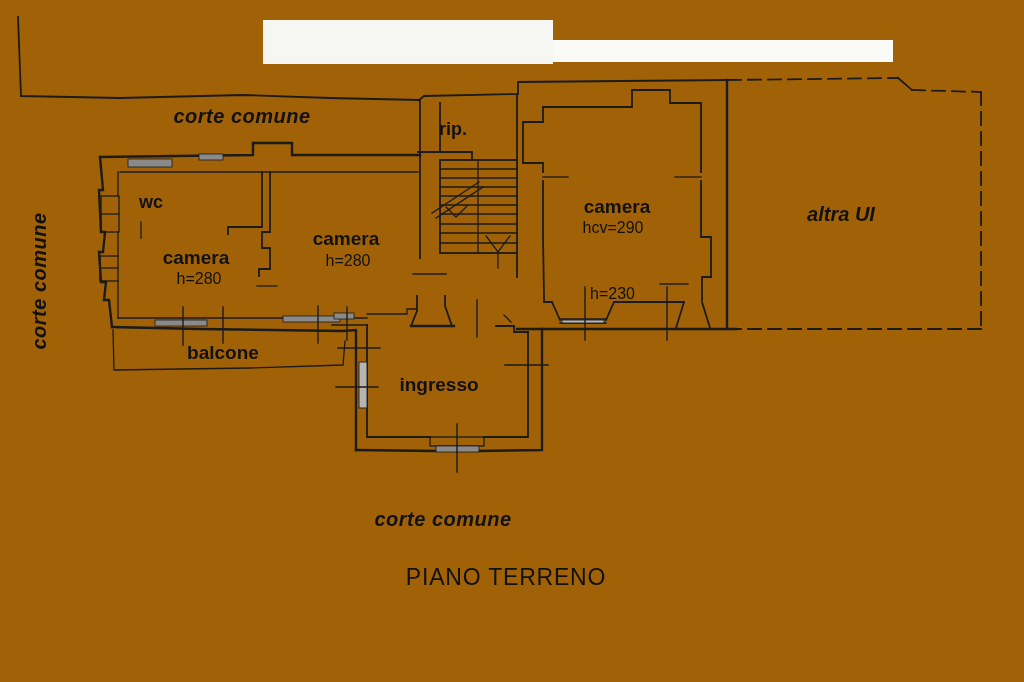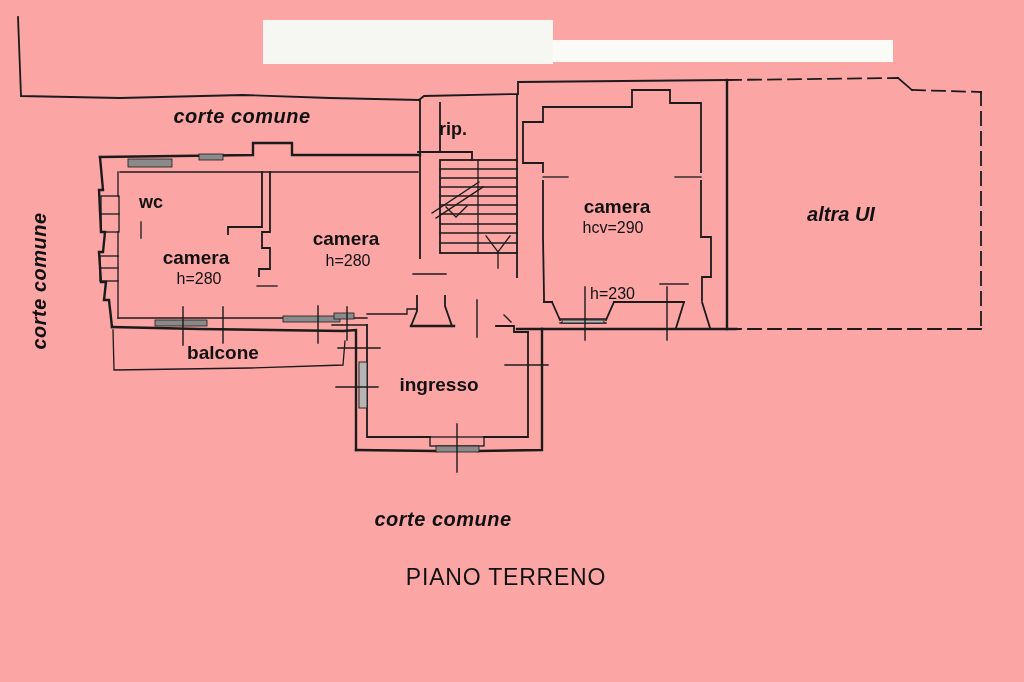--- a/index.html
+++ b/index.html
@@ -1,19 +1,19 @@
 <!DOCTYPE html>
 <html><head>
 <meta charset="utf-8">
 <style>
   html,body{margin:0;padding:0;background:#ffffff;}
   .stage{
     position:relative;
     width:1024px;height:682px;
-    background:#fca5a5;
+    background:#a16207;
     font-family:"Liberation Sans", sans-serif;
     overflow:hidden;
   }
   svg{position:absolute;left:0;top:0;}
   .wall{stroke:#1b1b1b;stroke-width:1.8;fill:none;stroke-linecap:square;stroke-linejoin:miter;}
   .wall-thick{stroke:#1b1b1b;stroke-width:2.4;fill:none;stroke-linecap:square;}
   .wall-thin{stroke:#1b1b1b;stroke-width:1.3;fill:none;stroke-linecap:square;}
   .dash{stroke:#1b1b1b;stroke-width:1.8;fill:none;stroke-dasharray:13 7;stroke-linecap:square;}
   .tick{stroke:#1b1b1b;stroke-width:1.4;fill:none;stroke-linecap:square;}
   .sill{fill:#8a8a8a;stroke:#1b1b1b;stroke-width:0.8;}

